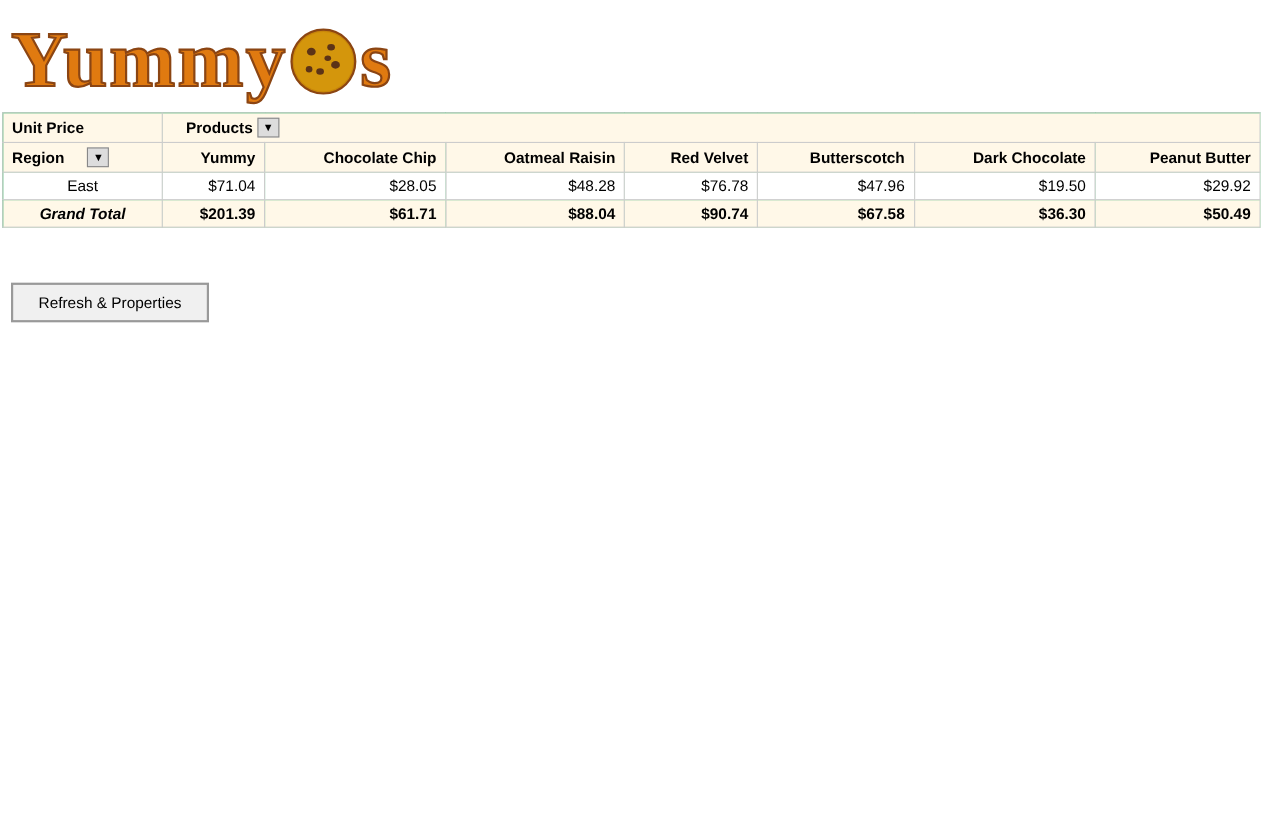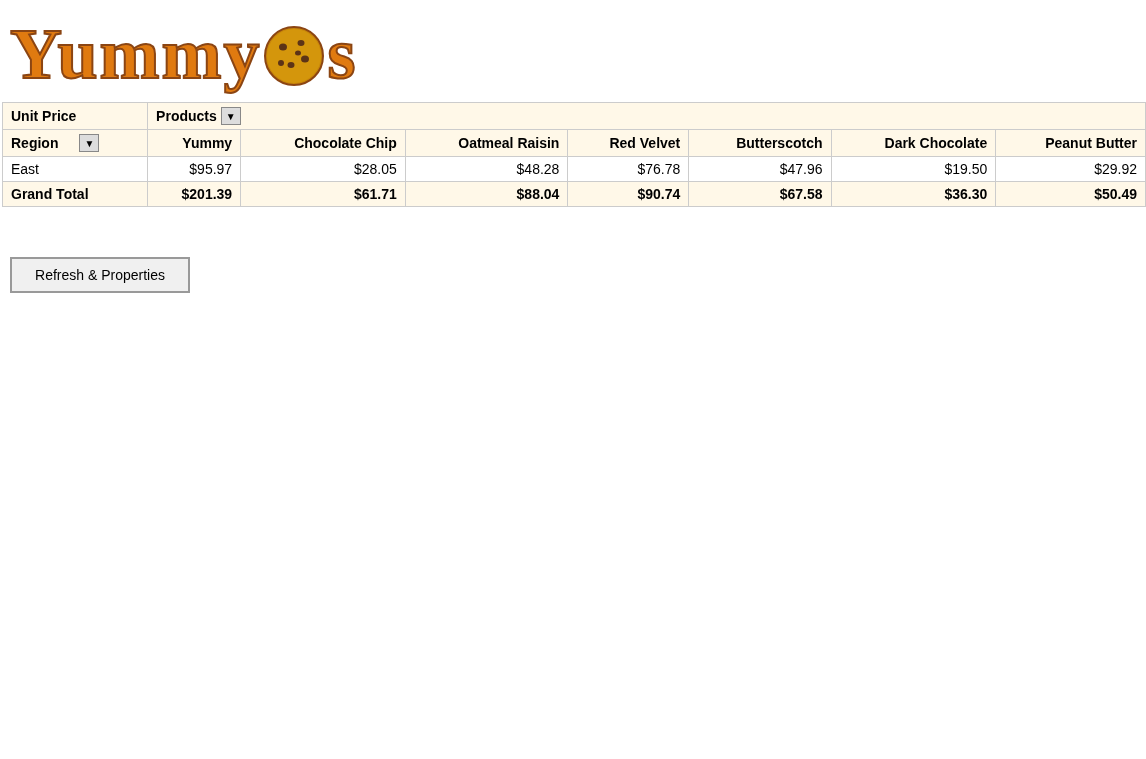--- a/index.html
+++ b/index.html
@@ -59,20 +59,21 @@
       font-size: 14px;
       border: 1px solid #ccc;
       text-align: left;
       white-space: nowrap;
     }
 
     .products-header {
       display: flex;
       align-items: center;
       gap: 4px;
+      margin-left: 13px;
     }
 
     .dropdown-btn {
       display: inline-flex;
       align-items: center;
       justify-content: center;
       width: 20px;
       height: 18px;
       border: 1px solid #888;
       background: #ddd;
@@ -117,37 +118,38 @@
     .pivot-data tr td {
       background: #fff;
       padding: 4px 8px;
       font-size: 14px;
       border: 1px solid #ccc;
       text-align: right;
       white-space: nowrap;
     }
 
     .pivot-data tr td.region-cell {
-      text-align: left;
+      text-align: center;
       font-weight: normal;
       margin-top: 45px;
     }
 
     
     .grand-total-row td {
       background: #fff8e8 !important;
       font-weight: bold !important;
       border: 1px solid #ccc;
       padding: 4px 8px;
       text-align: right;
       white-space: nowrap;
     }
 
     .grand-total-row td.region-cell {
       text-align: left;
+      font-style: italic;
     }
 
     
     #button-area {
       padding: 22px 10px 0 10px;
     }
 
     .refresh-btn {
       padding: 8px 20px;
       font-size: 14px;
@@ -209,21 +211,21 @@
         <th><span>Butterscotch</span></th>
         <th><span>Dark Chocolate</span></th>
         <th><span>Peanut Butter</span></th>
       </tr>
     </thead>
 
     <tbody class="pivot-data">
 
       <tr>
         <td class="region-cell">East</td>
-        <td>$95.97</td>
+        <td>$71.04</td>
         <td>$28.05</td>
         <td>$48.28</td>
         <td>$76.78</td>
         <td>$47.96</td>
         <td>$19.50</td>
         <td>$29.92</td>
       </tr>
 
 
       <tr class="grand-total-row">

